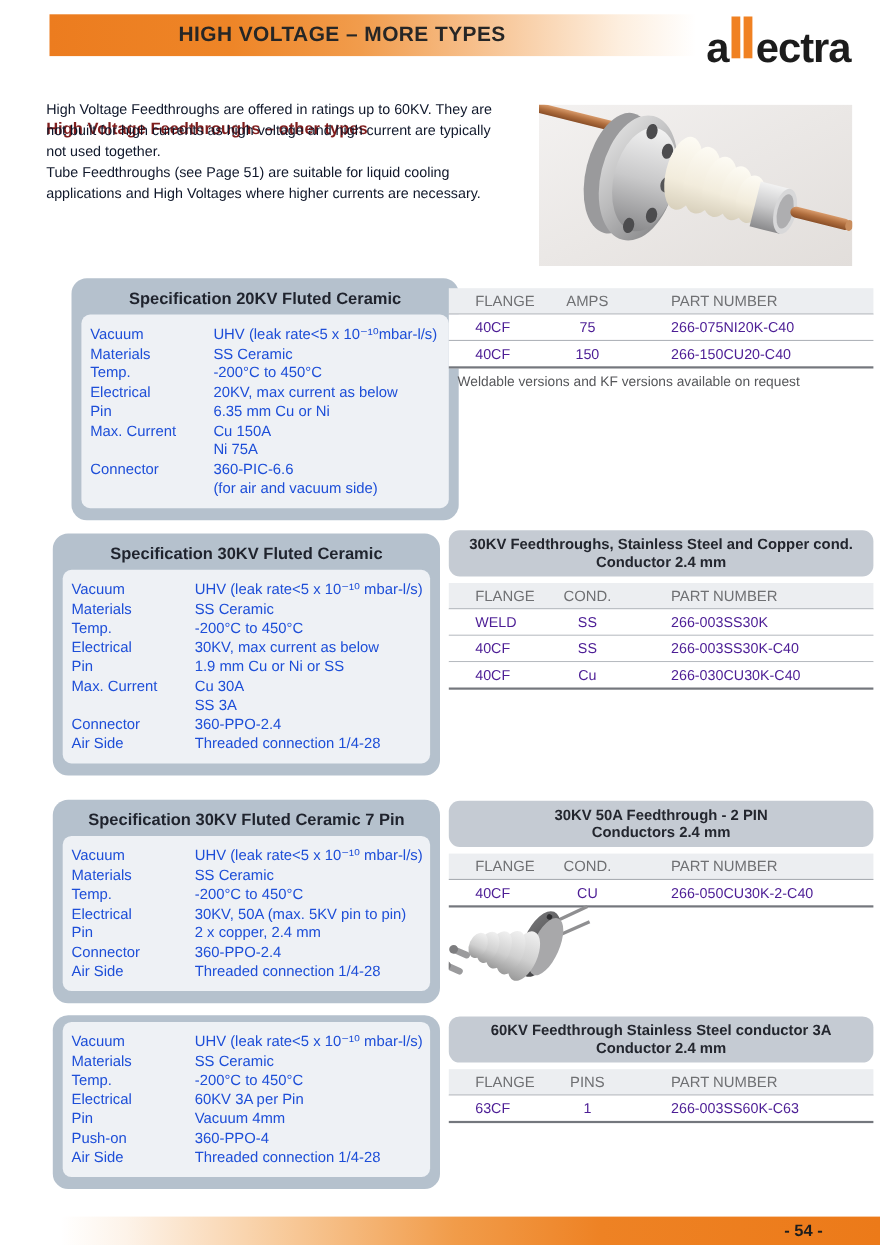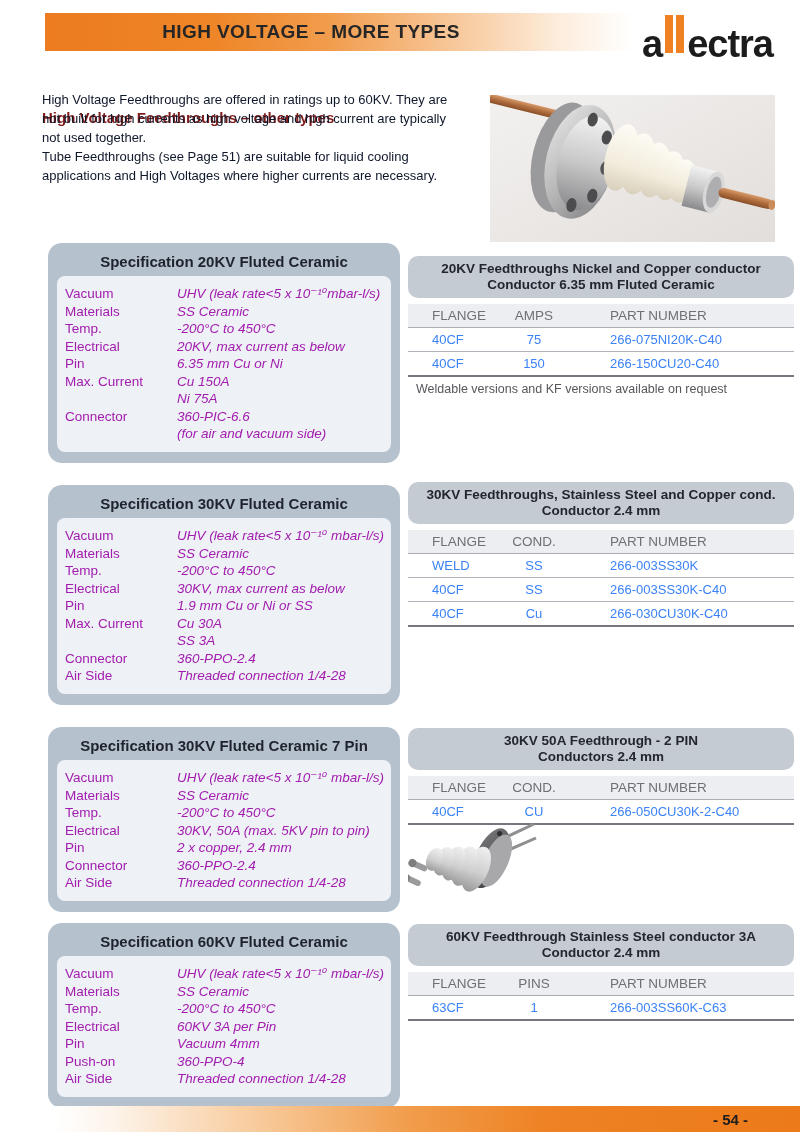--- a/index.html
+++ b/index.html
@@ -25,32 +25,32 @@
   .intro p + p{}
 
   
   .hero{position:absolute;left:490px;top:95px;width:285px;height:147px;overflow:hidden;}
 
   
   .spec-box{position:absolute;left:48px;width:352px;background:#b5c1cd;border-radius:14px;
     padding:6px 9px 11px 9px;box-sizing:border-box;}
   .spec-title{font-size:15px;font-weight:bold;color:#1f232d;text-align:center;padding:4px 0 6px 0;}
   .spec-inner{background:#eef1f5;border-radius:8px;padding:9px 6px 9px 8px;}
-  .spec-row{display:flex;font-size:13.5px;line-height:17.5px;color:#a21caf;}
+  .spec-row{display:flex;font-size:13.5px;line-height:17.5px;color:#1d4ed8;}
   .spec-label{width:112px;flex:none;}
-  .spec-value{flex:1;white-space:pre-line;font-style:italic;}
+  .spec-value{flex:1;white-space:pre-line;}
 
   
   .tbl{position:absolute;left:408px;width:386px;}
   .tbl-band{background:#c5cbd3;border-radius:10px;padding:5px 8px;text-align:center;
     font-size:13.5px;font-weight:bold;color:#23262e;line-height:16px;white-space:pre-line;}
   .trow{display:grid;grid-template-columns:80px 76px 1fr;align-items:center;}
   .thead{margin-top:6px;background:#eceef1;border-bottom:1px solid #a9adb3;color:#6f7073;
     font-size:13.5px;height:23px;}
-  .tdata{border-bottom:1px solid #b0b4ba;font-size:13px;color:#3b82f6;height:23px;background:#ffffff;}
+  .tdata{border-bottom:1px solid #b0b4ba;font-size:13px;color:#4c1d95;height:23px;background:#ffffff;}
   .tdata:last-child{border-bottom:2px solid #74777d;}
   .tcell{padding-left:8px;margin-left:16px;}
   .trow .tcell:nth-child(2){text-align:center;padding-left:0;}
   .trow .tcell:nth-child(3){padding-left:30px;}
   .tbl-note{font-size:12.5px;color:#56575a;padding:5px 0 0 8px;}
   .tbl-note:empty{display:none;}
 
   
   .two-pin{position:absolute;left:408px;top:812px;width:130px;height:100px;}
 
@@ -141,21 +141,21 @@
         <ellipse cx="224" cy="95" rx="7" ry="16" fill="#aeaeb0"></ellipse>
       </g>
 
       <g transform="rotate(14 250 102)">
         <rect x="228" y="97" width="56" height="10" rx="5" fill="url(#copper)"></rect>
         <ellipse cx="283" cy="102" rx="3.5" ry="5" fill="#c98d5d"></ellipse>
       </g>
     </svg>
   </div>
 
-  <div class="spec-box" style="top:243px;">
+  <div class="spec-box" style="top:253px;margin-left:17px;">
     <div class="spec-title">Specification 20KV Fluted Ceramic</div>
     <div class="spec-inner">
         <div class="spec-row">
           <div class="spec-label">Vacuum</div>
           <div class="spec-value">UHV (leak rate&lt;5 x 10⁻¹⁰mbar-l/s)</div>
         </div>
         <div class="spec-row">
           <div class="spec-label">Materials</div>
           <div class="spec-value">SS Ceramic</div>
         </div>
@@ -251,21 +251,20 @@
           <div class="spec-value">360-PPO-2.4</div>
         </div>
         <div class="spec-row">
           <div class="spec-label">Air Side</div>
           <div class="spec-value">Threaded connection 1/4-28</div>
         </div>
       </div>
   </div>
 
   <div class="spec-box" style="top:923px;">
-    <div class="spec-title">Specification 60KV Fluted Ceramic</div>
     <div class="spec-inner">
         <div class="spec-row">
           <div class="spec-label">Vacuum</div>
           <div class="spec-value">UHV (leak rate&lt;5 x 10⁻¹⁰ mbar-l/s)</div>
         </div>
         <div class="spec-row">
           <div class="spec-label">Materials</div>
           <div class="spec-value">SS Ceramic</div>
         </div>
         <div class="spec-row">
@@ -285,22 +284,20 @@
           <div class="spec-value">360-PPO-4</div>
         </div>
         <div class="spec-row">
           <div class="spec-label">Air Side</div>
           <div class="spec-value">Threaded connection 1/4-28</div>
         </div>
       </div>
   </div>
 
   <div class="tbl" style="top:256px;">
-    <div class="tbl-band">20KV Feedthroughs Nickel and Copper conductor
-Conductor 6.35 mm Fluted Ceramic</div>
     <div class="trow thead">
       <span class="tcell">FLANGE</span>
       <span class="tcell">AMPS</span>
       <span class="tcell">PART NUMBER</span>
     </div>
     <div>
         <div class="trow tdata">
           <span class="tcell">40CF</span>
           <span class="tcell">75</span>
           <span class="tcell">266-075NI20K-C40</span>

